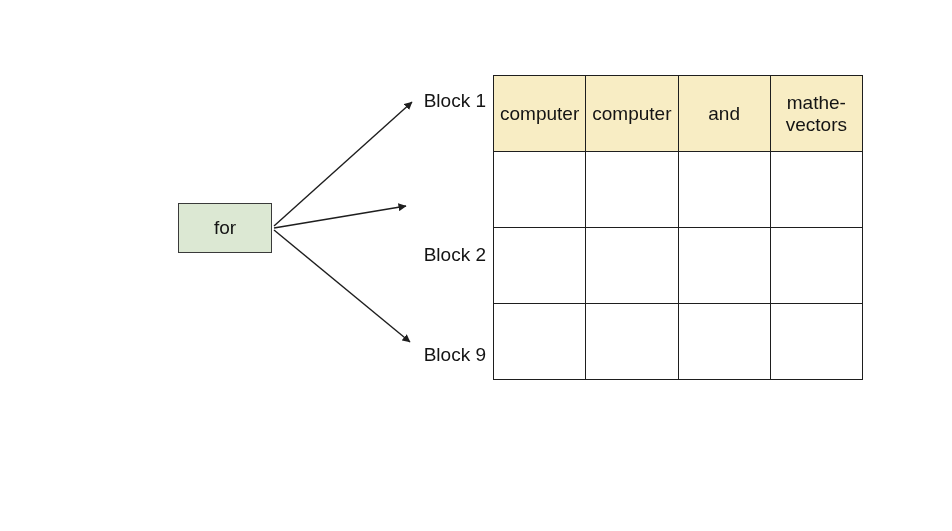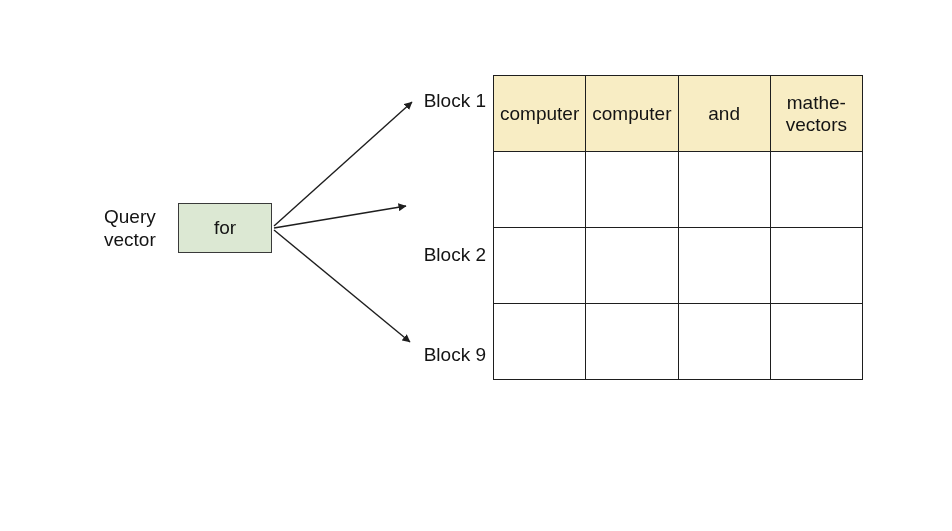--- a/index.html
+++ b/index.html
@@ -72,22 +72,20 @@
     left: 0; top: 0;
     pointer-events: none;
   }
 </style>
 </head>
 <body>
 
 <div id="canvas">
 
 
-  <div class="query-label">Query
-vector</div>
 
   <div class="query-box">
     <span>for</span>
   </div>
 
   <svg id="arrows" width="952" height="531" viewBox="0 0 952 531">
     <defs>
       <marker id="ah" markerWidth="9" markerHeight="8" refX="7.5" refY="4" orient="auto" markerUnits="userSpaceOnUse">
         <path d="M0,0 L8,4 L0,8 z" fill="#1E1E1E"></path>
       </marker>

